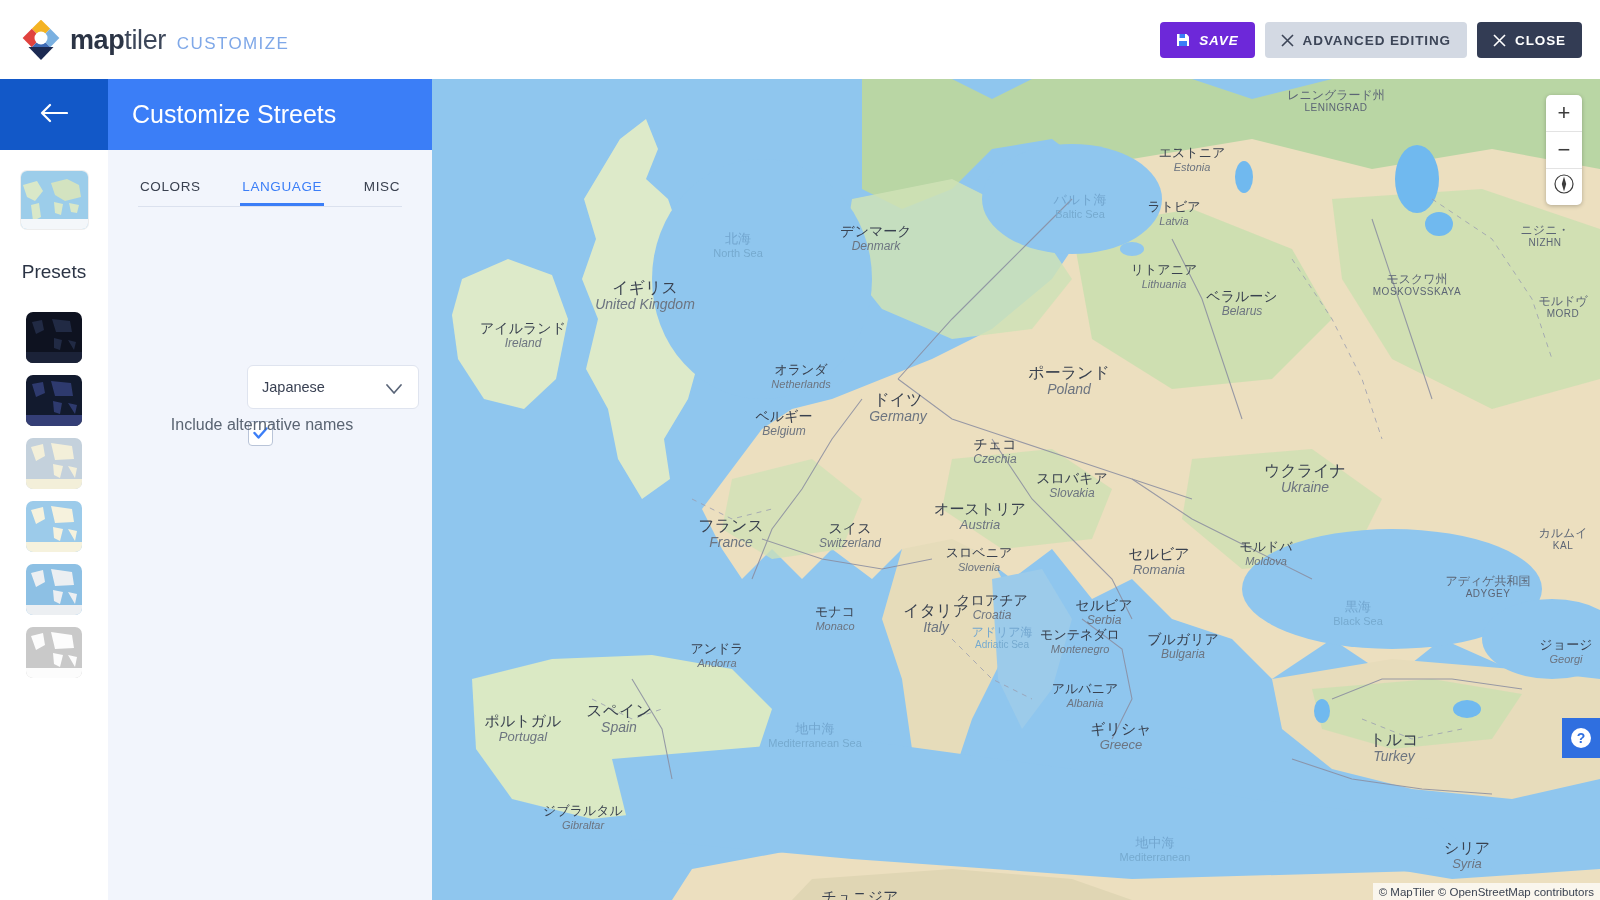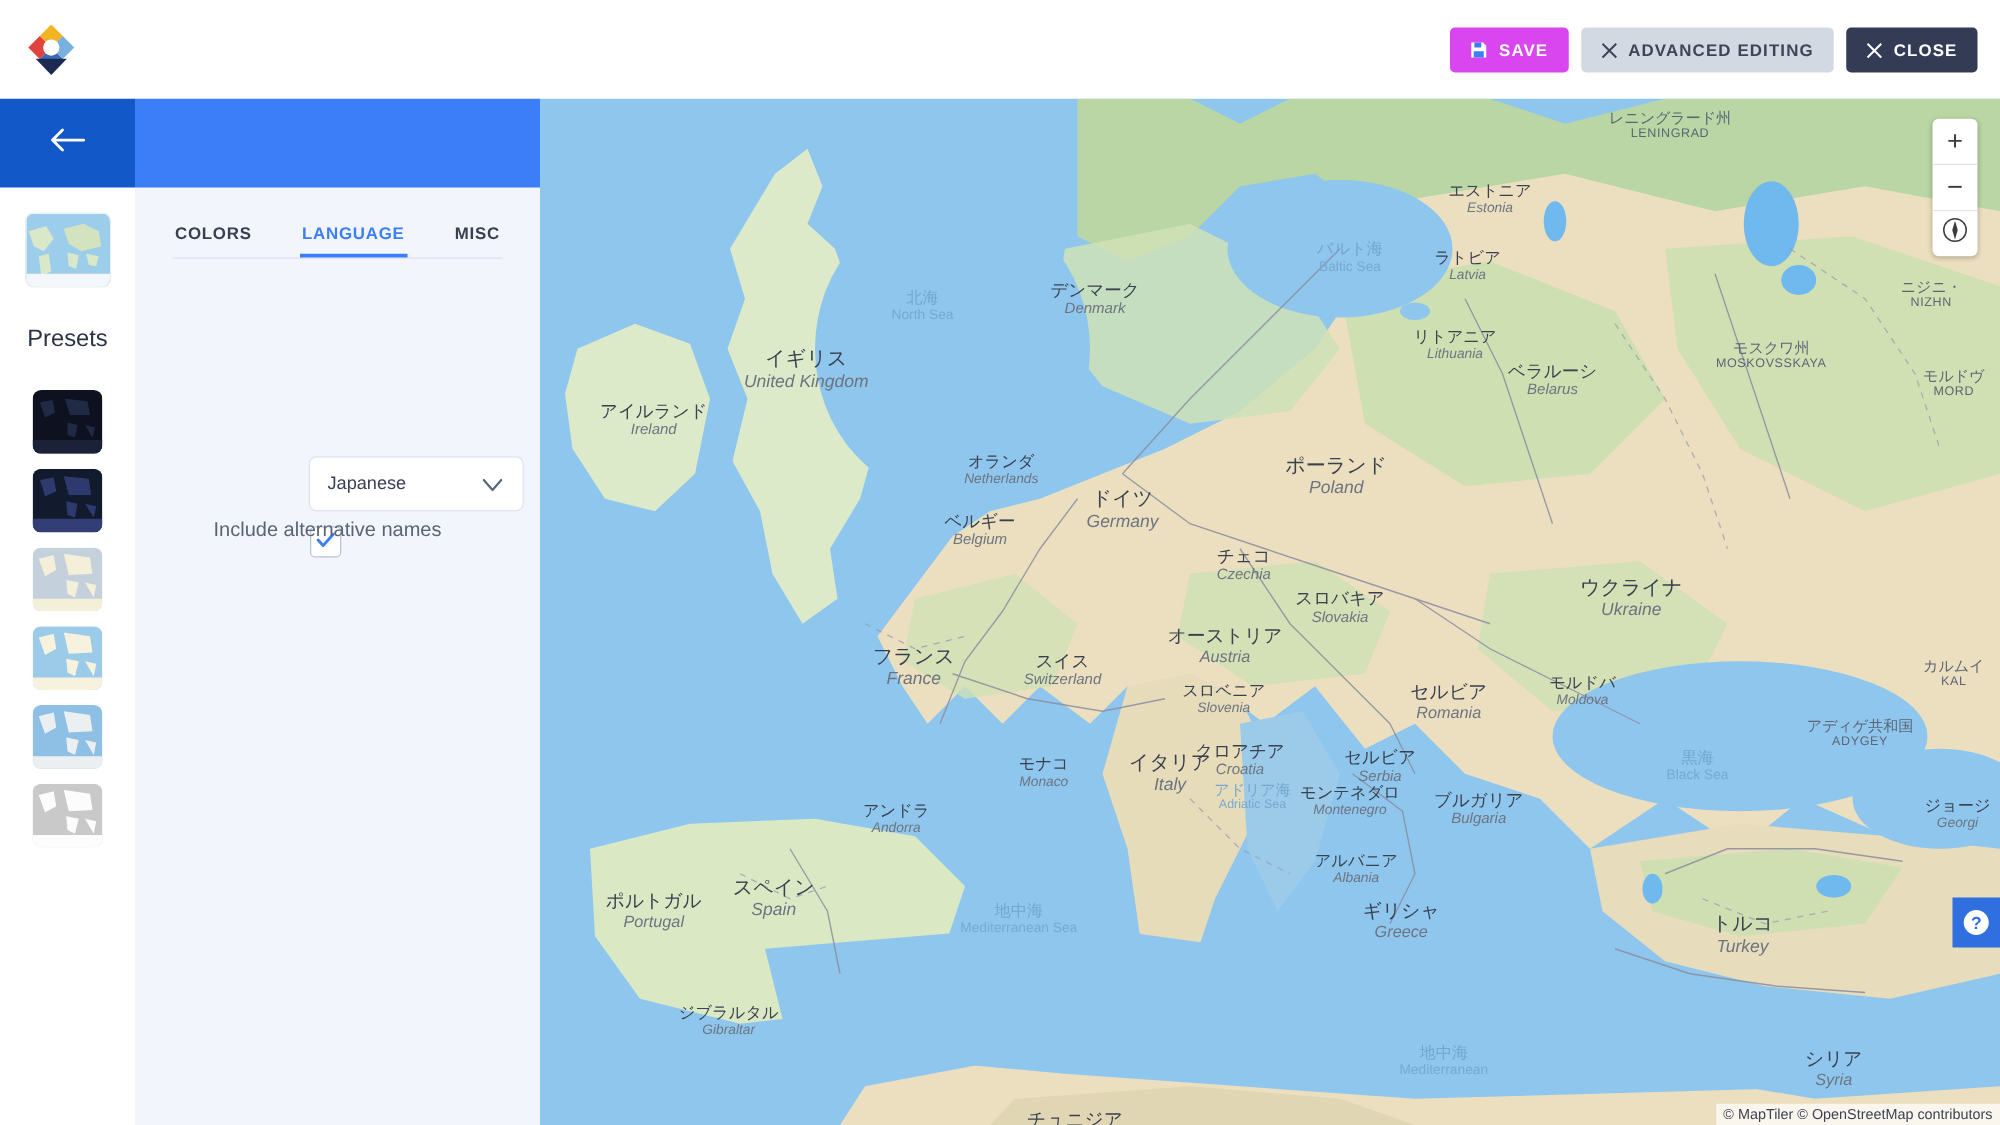--- a/index.html
+++ b/index.html
@@ -18,21 +18,21 @@
   .brand-map{font-weight:bold;color:#2b3445;}
   .brand-tiler{font-weight:300;color:#3c4659;}
   .brand-customize{margin-left:11px;font-size:17px;letter-spacing:1.4px;color:#7fa8e8;font-weight:400;}
 
   .topbtns{position:absolute;right:18px;top:22px;display:flex;align-items:center;gap:10px;}
   .btn{
     height:36px;border:0;border-radius:4px;display:flex;align-items:center;
     padding:0 16px;font-size:13.5px;letter-spacing:.9px;font-weight:bold;cursor:pointer;
   }
   .btn .ic{display:inline-flex;margin-right:9px;align-items:center;}
-  .btn-save{background:#d946ef;color:#fff;}
+  .btn-save{background:#6d28d9;color:#fff;font-style:italic;}
   .btn-adv{background:#d3d9e3;color:#3c4557;}
   .btn-close{background:#333c54;color:#fff;}
 
   
   .rail{position:absolute;left:0;top:79px;width:108px;height:821px;background:#ffffff;}
   .rail-thumb-current{
     position:absolute;left:21px;top:92px;width:67px;height:58px;border-radius:6px;overflow:hidden;
     box-shadow:0 0 0 1px rgba(0,0,0,.07);
   }
   .presets-label{position:absolute;left:0;top:182px;width:108px;text-align:center;font-size:19px;color:#2b3445;}
@@ -42,21 +42,21 @@
   
   .panel{position:absolute;left:108px;top:79px;width:324px;height:821px;background:#f2f5fc;}
   .panel-head{position:absolute;left:0;top:0;width:324px;height:71px;background:#3b7ef7;}
   .panel-title{position:absolute;left:24px;top:21px;font-size:25px;color:#fff;font-weight:400;}
   .back-btn{
     position:absolute;left:-108px;top:0;width:108px;height:71px;background:#1258c8;
     display:flex;align-items:center;justify-content:center;cursor:pointer;
   }
   .tabs{position:absolute;left:30px;top:100px;width:264px;display:flex;justify-content:space-between;
         border-bottom:1px solid #dbe1ee;padding-bottom:0;}
-  .tab{font-size:13.5px;font-weight:bold;letter-spacing:.6px;color:#39404f;padding:0 2px 12px 2px;cursor:pointer;}
+  .tab{font-size:13.5px;font-weight:normal;letter-spacing:.6px;color:#39404f;padding:0 2px 12px 2px;cursor:pointer;}
   .tab.active{color:#3b7ef7;box-shadow:inset 0 -3px 0 0 #3b7ef7;}
   .section-title{position:absolute;left:139px;top:232px;font-size:22px;color:#2b3445;font-weight:400;}
   .select{
     position:absolute;left:139px;top:286px;width:170px;height:42px;background:#fff;border:1px solid #dfe4ef;
     border-radius:6px;display:flex;align-items:center;cursor:pointer;
   }
   .select .val{margin-left:14px;font-size:14.5px;color:#394153;}
   .select .chev{position:absolute;right:16px;top:15px;}
   .checkrow{position:absolute;left:140px;top:342px;display:flex;align-items:center;cursor:pointer;}
   .checkbox{
@@ -98,20 +98,25 @@
           <g transform="translate(19,18) rotate(45)">
             <rect x="-13" y="-13" width="13" height="13" fill="#f4b323"></rect>
             <rect x="0" y="-13" width="13" height="13" fill="#7ab0e0"></rect>
             <rect x="-13" y="0" width="13" height="13" fill="#e0423e"></rect>
             <rect x="0" y="0" width="13" height="13" fill="#3d6ab5"></rect>
           </g>
           <path d="M19 40 L6.5 27 L31.5 27 Z" fill="#1c2a52"></path>
           <circle cx="19" cy="18" r="6.5" fill="#ffffff"></circle>
         </svg>
       </div>
+      <div class="brand-text">
+        <span class="brand-map">map</span>
+          <span class="brand-tiler">tiler</span>
+        <span class="brand-customize">CUSTOMIZE</span>
+      </div>
     </div>
 
     <div class="topbtns">
       <button class="btn btn-save">
         <span class="ic">
           <svg width="14" height="14" viewBox="0 0 14 14">
               <path d="M1 1h9.5L13 3.5V13H1z" fill="#fff"></path>
               <rect x="3.5" y="1" width="5.5" height="4" fill="#3b7ef7"></rect>
               <rect x="3" y="8" width="8" height="5" fill="#3b7ef7"></rect>
             </svg>
@@ -200,20 +205,21 @@
 
   <div class="panel">
     <div class="panel-head">
       <div class="back-btn">
         <span>
           <svg width="28" height="20" viewBox="0 0 28 20">
               <path d="M27 10H2M10 2L2 10l8 8" stroke="#fff" stroke-width="2.2" fill="none" stroke-linecap="round" stroke-linejoin="round"></path>
             </svg>
         </span>
       </div>
+      <div class="panel-title">Customize Streets</div>
     </div>
 
     <div class="tabs">
       <div class="tab">COLORS</div>
       <div class="tab active">LANGUAGE</div>
       <div class="tab">MISC</div>
     </div>
 
 
     <div class="select">

